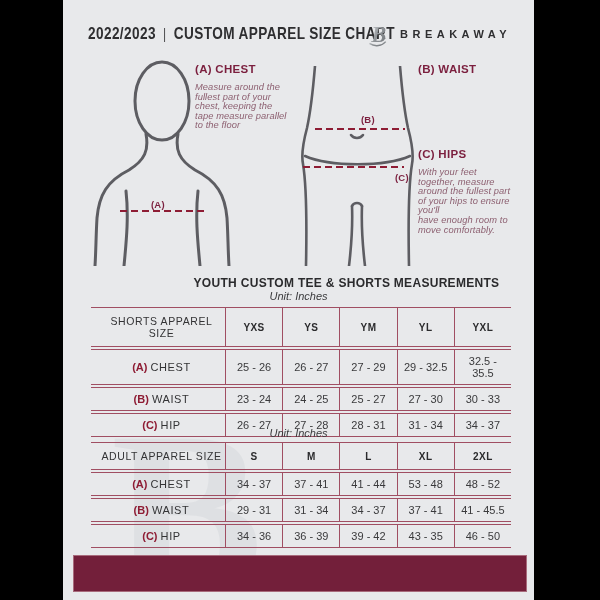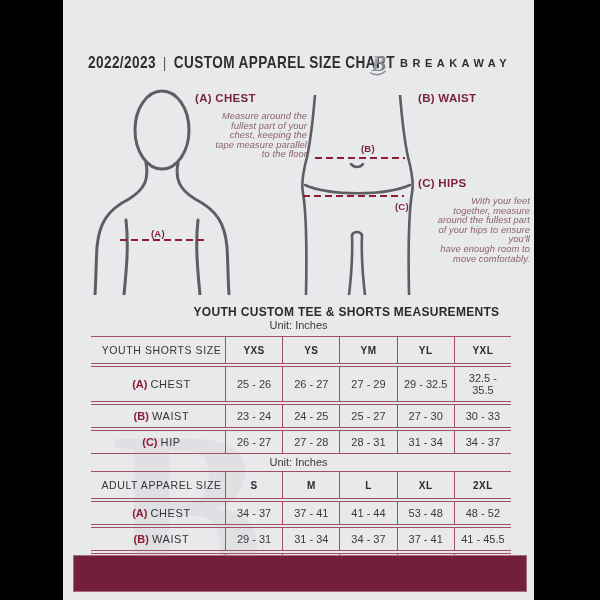--- a/index.html
+++ b/index.html
@@ -51,31 +51,30 @@
 
   
   .mblock { position: absolute; width: 112px; }
   .mhead {
     color: #7b1f3e; font-weight: bold; font-size: 11.5px; letter-spacing: 0.3px;
   }
   .mtext {
     margin-top: 8px; color: #8d6071; font-style: italic;
     font-size: 9.3px; line-height: 9.6px; white-space: pre-line;
     letter-spacing: 0.1px;
-    text-align: right;
   }
 
   
   .sec-title {
     position: absolute; left: 0; width: 567px; text-align: center;
     color: #2b2b2d; font-weight: bold; font-size: 12px; letter-spacing: 0.3px;
   }
   .sec-unit {
     position: absolute; left: 0; width: 471px; text-align: center;
-    color: #3a3a3c; font-size: 11px;
+    color: #3a3a3c; font-style: italic; font-size: 11px;
   }
 
   
   table.size {
     position: absolute; left: 28px; width: 420px;
     border-collapse: separate; border-spacing: 0 2px; table-layout: fixed;
     font-size: 11px; color: #3a3a3c;
   }
   table.size col.c-label { width: 134px; }
   table.size th, table.size td {
@@ -92,21 +91,21 @@
   th.sz { font-weight: bold; font-size: 10px; letter-spacing: 0.4px; color: #2b2b2d; }
   td .pfx { color: #8e1c34; font-weight: bold; }
   td .rlbl { color: #333335; letter-spacing: 0.6px; }
 
   
   .watermark {
     position: absolute; left: 48px; top: 398px; z-index: 0;
     font-family: "Liberation Serif", serif; font-weight: bold;
     font-size: 228px; line-height: 1; color: #dee0e3; user-select: none;
   }
-  .content-layer { position: absolute; inset: 0; z-index: 1; margin-top: 29px; }
+  .content-layer { position: absolute; inset: 0; z-index: 1; }
   .footer-bar {
     position: absolute; left: 10px; top: 555px; width: 454px; height: 37px;
     background: #731f3a; border: 1px solid #a86b7c; z-index: 2;
   }
 </style>
 </head>
 <body>
 
 <div class="canvas">
   <div class="page">
@@ -189,21 +188,21 @@
         <colgroup>
             <col class="c-label">
             <col>
             <col>
             <col>
             <col>
             <col>
           </colgroup>
         <thead>
           <tr>
-            <th class="lbl">YOUTH SHORTS SIZE</th>
+            <th class="lbl">SHORTS APPAREL SIZE</th>
             <th class="sz">YXS</th>
             <th class="sz">YS</th>
             <th class="sz">YM</th>
             <th class="sz">YL</th>
             <th class="sz">YXL</th>
           </tr>
         </thead>
         <tbody>
           <tr>
             <td class="lbl"><span class="pfx">(A)</span> <span class="rlbl">CHEST</span></td>

